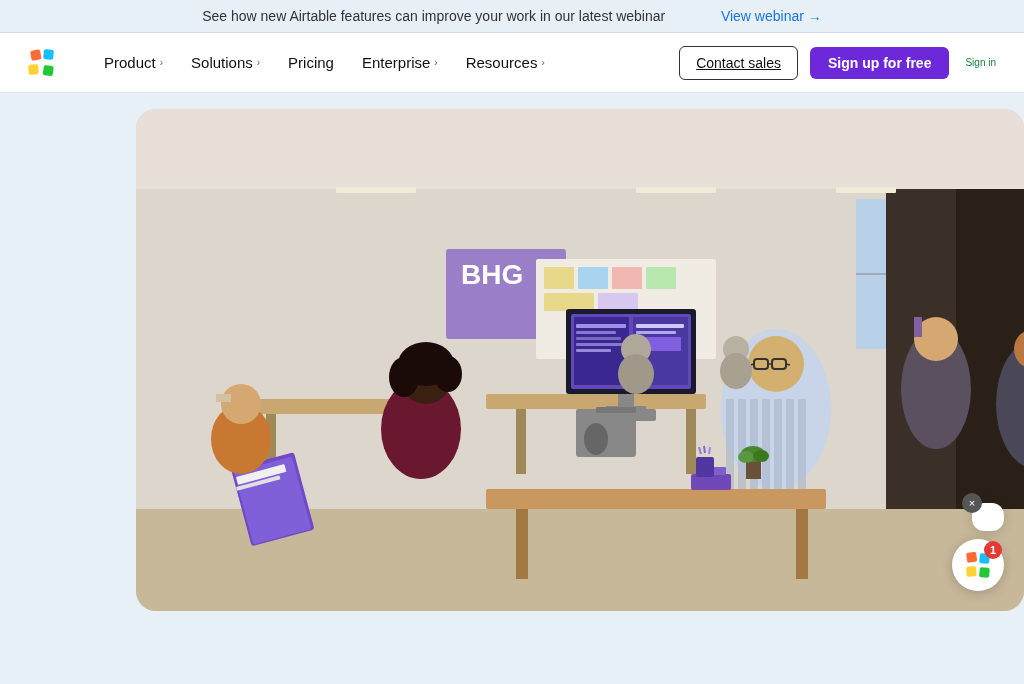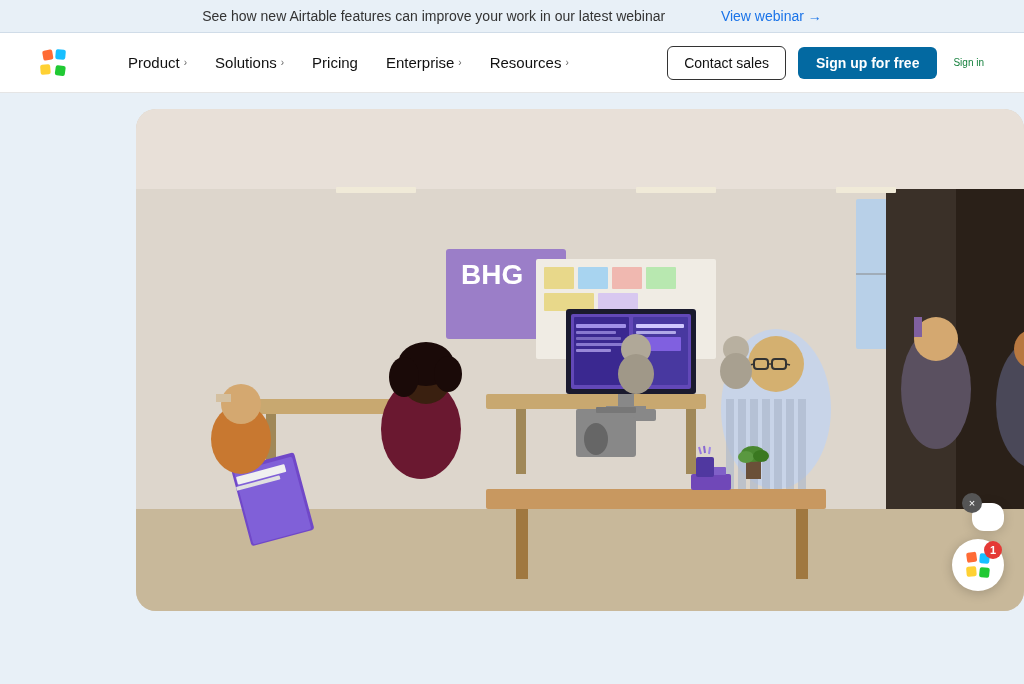--- a/index.html
+++ b/index.html
@@ -19,24 +19,23 @@
       text-decoration: none;
       font-weight: 500;
       margin-left: 44px;
     }
 
     
     nav {
       background: #fff;
       display: flex;
       align-items: center;
-      padding: 0 36px;
+      padding: 0 24px;
       height: 60px;
       border-bottom: 1px solid #e5e5e5;
-      gap: 12px;
     }
     .nav-logo {
       display: flex;
       align-items: center;
       margin-right: 32px;
       flex-shrink: 0;
     }
     .logo-icon {
       width: 36px;
       height: 36px;
@@ -69,26 +68,27 @@
     }
     .btn-contact {
       padding: 8px 16px;
       border: 1.5px solid #333;
       border-radius: 6px;
       background: #fff;
       font-size: 14px;
       font-weight: 500;
       cursor: pointer;
       color: #111;
+      text-decoration: underline;
     }
     .btn-signup {
       padding: 8px 18px;
       border: none;
       border-radius: 6px;
-      background: #0369a1;
+      background: #6d28d9;
       color: #fff;
       font-size: 14px;
       font-weight: 600;
       cursor: pointer;
     }
     .btn-signin {
       font-size: 10px;
       color: #15803d;
       cursor: pointer;
       padding: 8px 4px;

